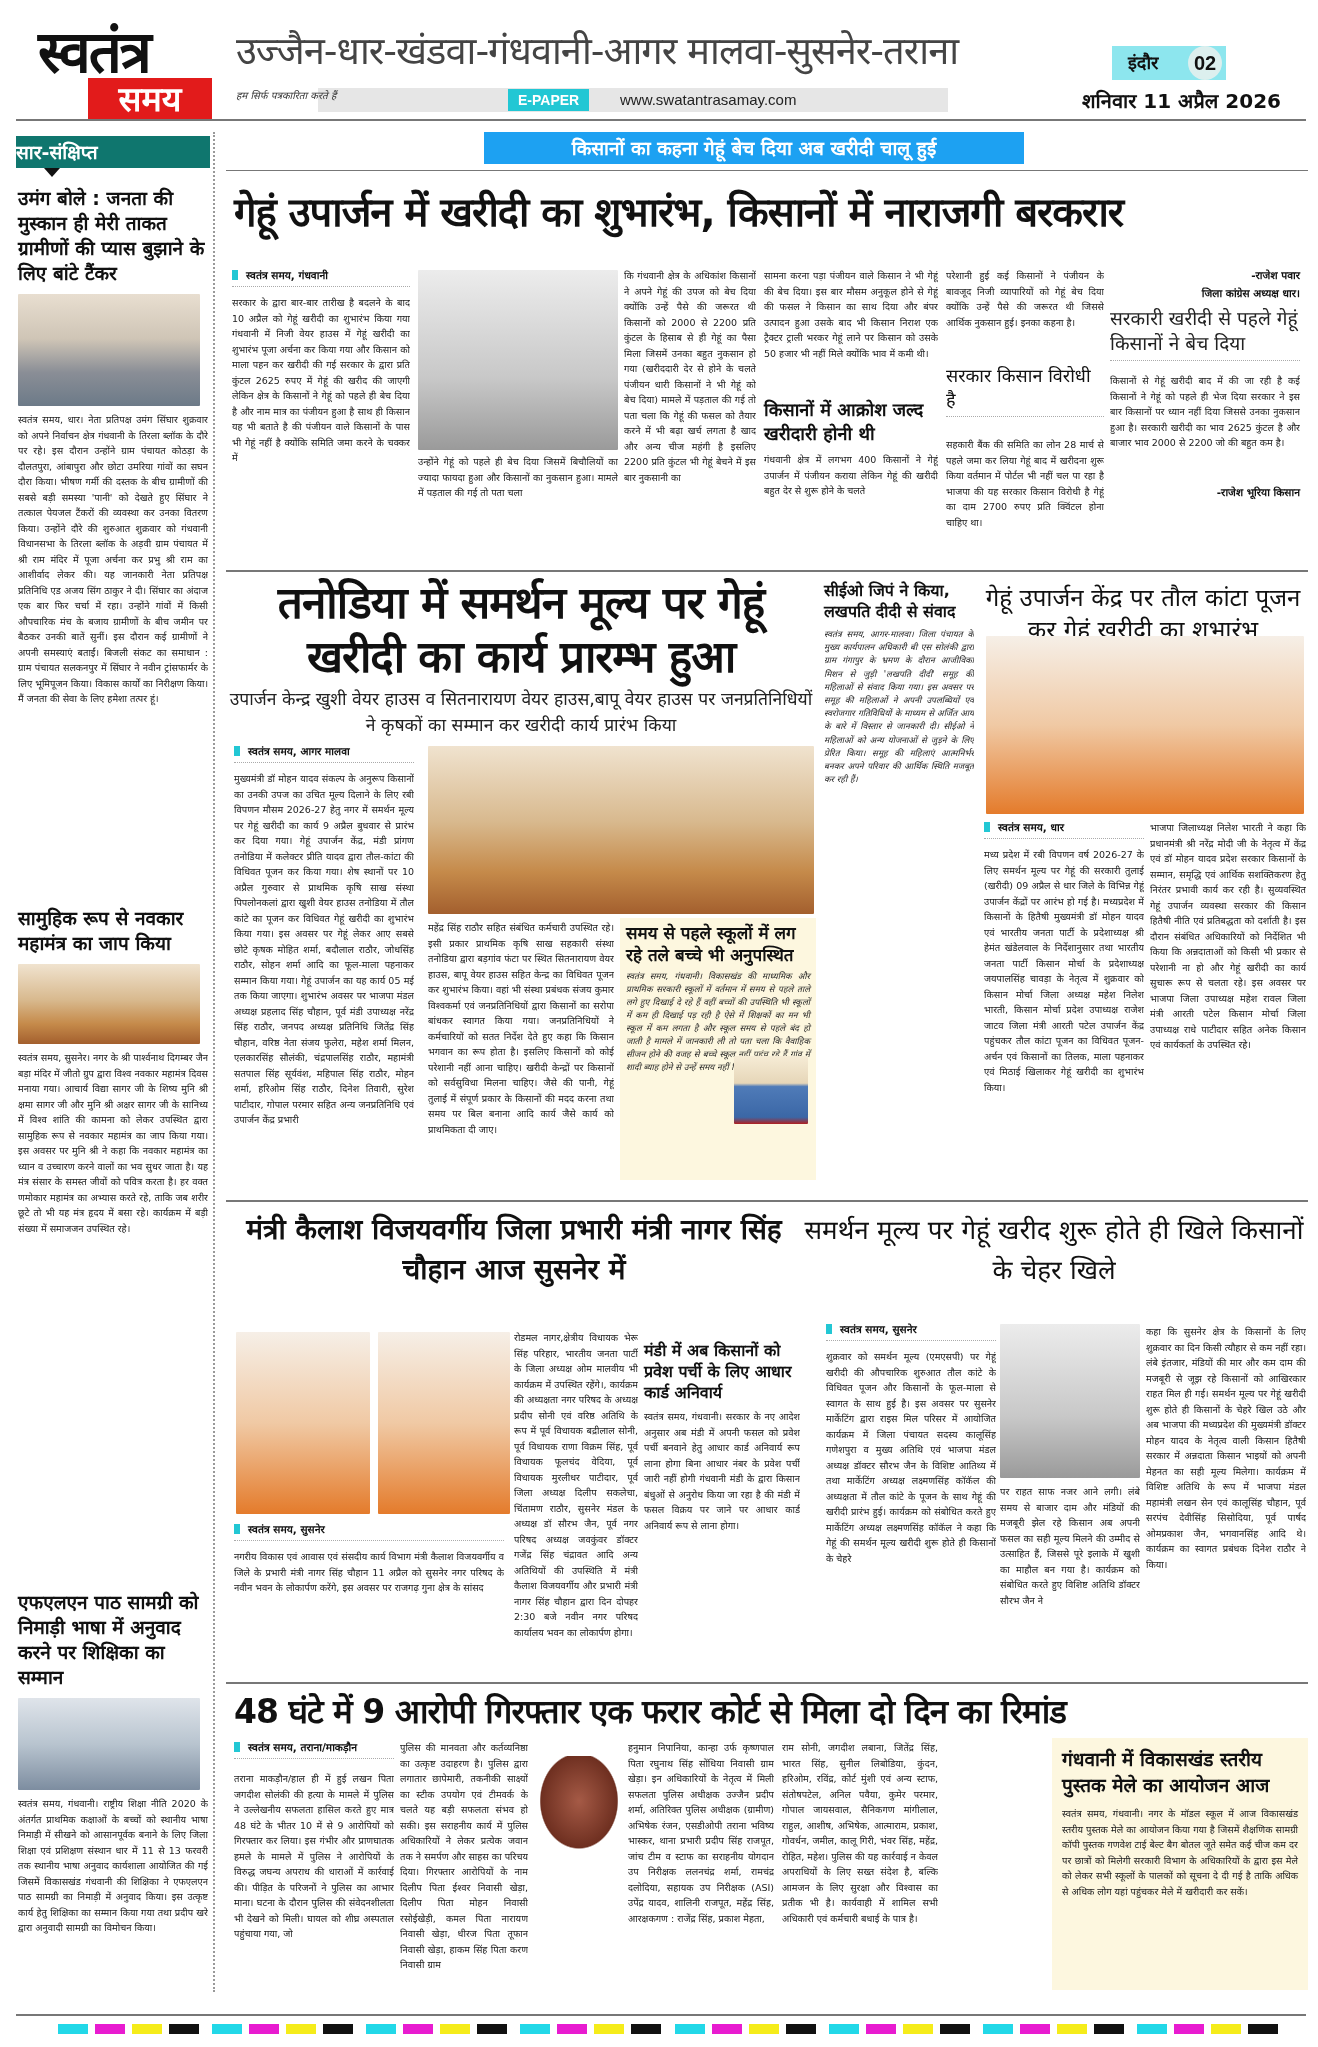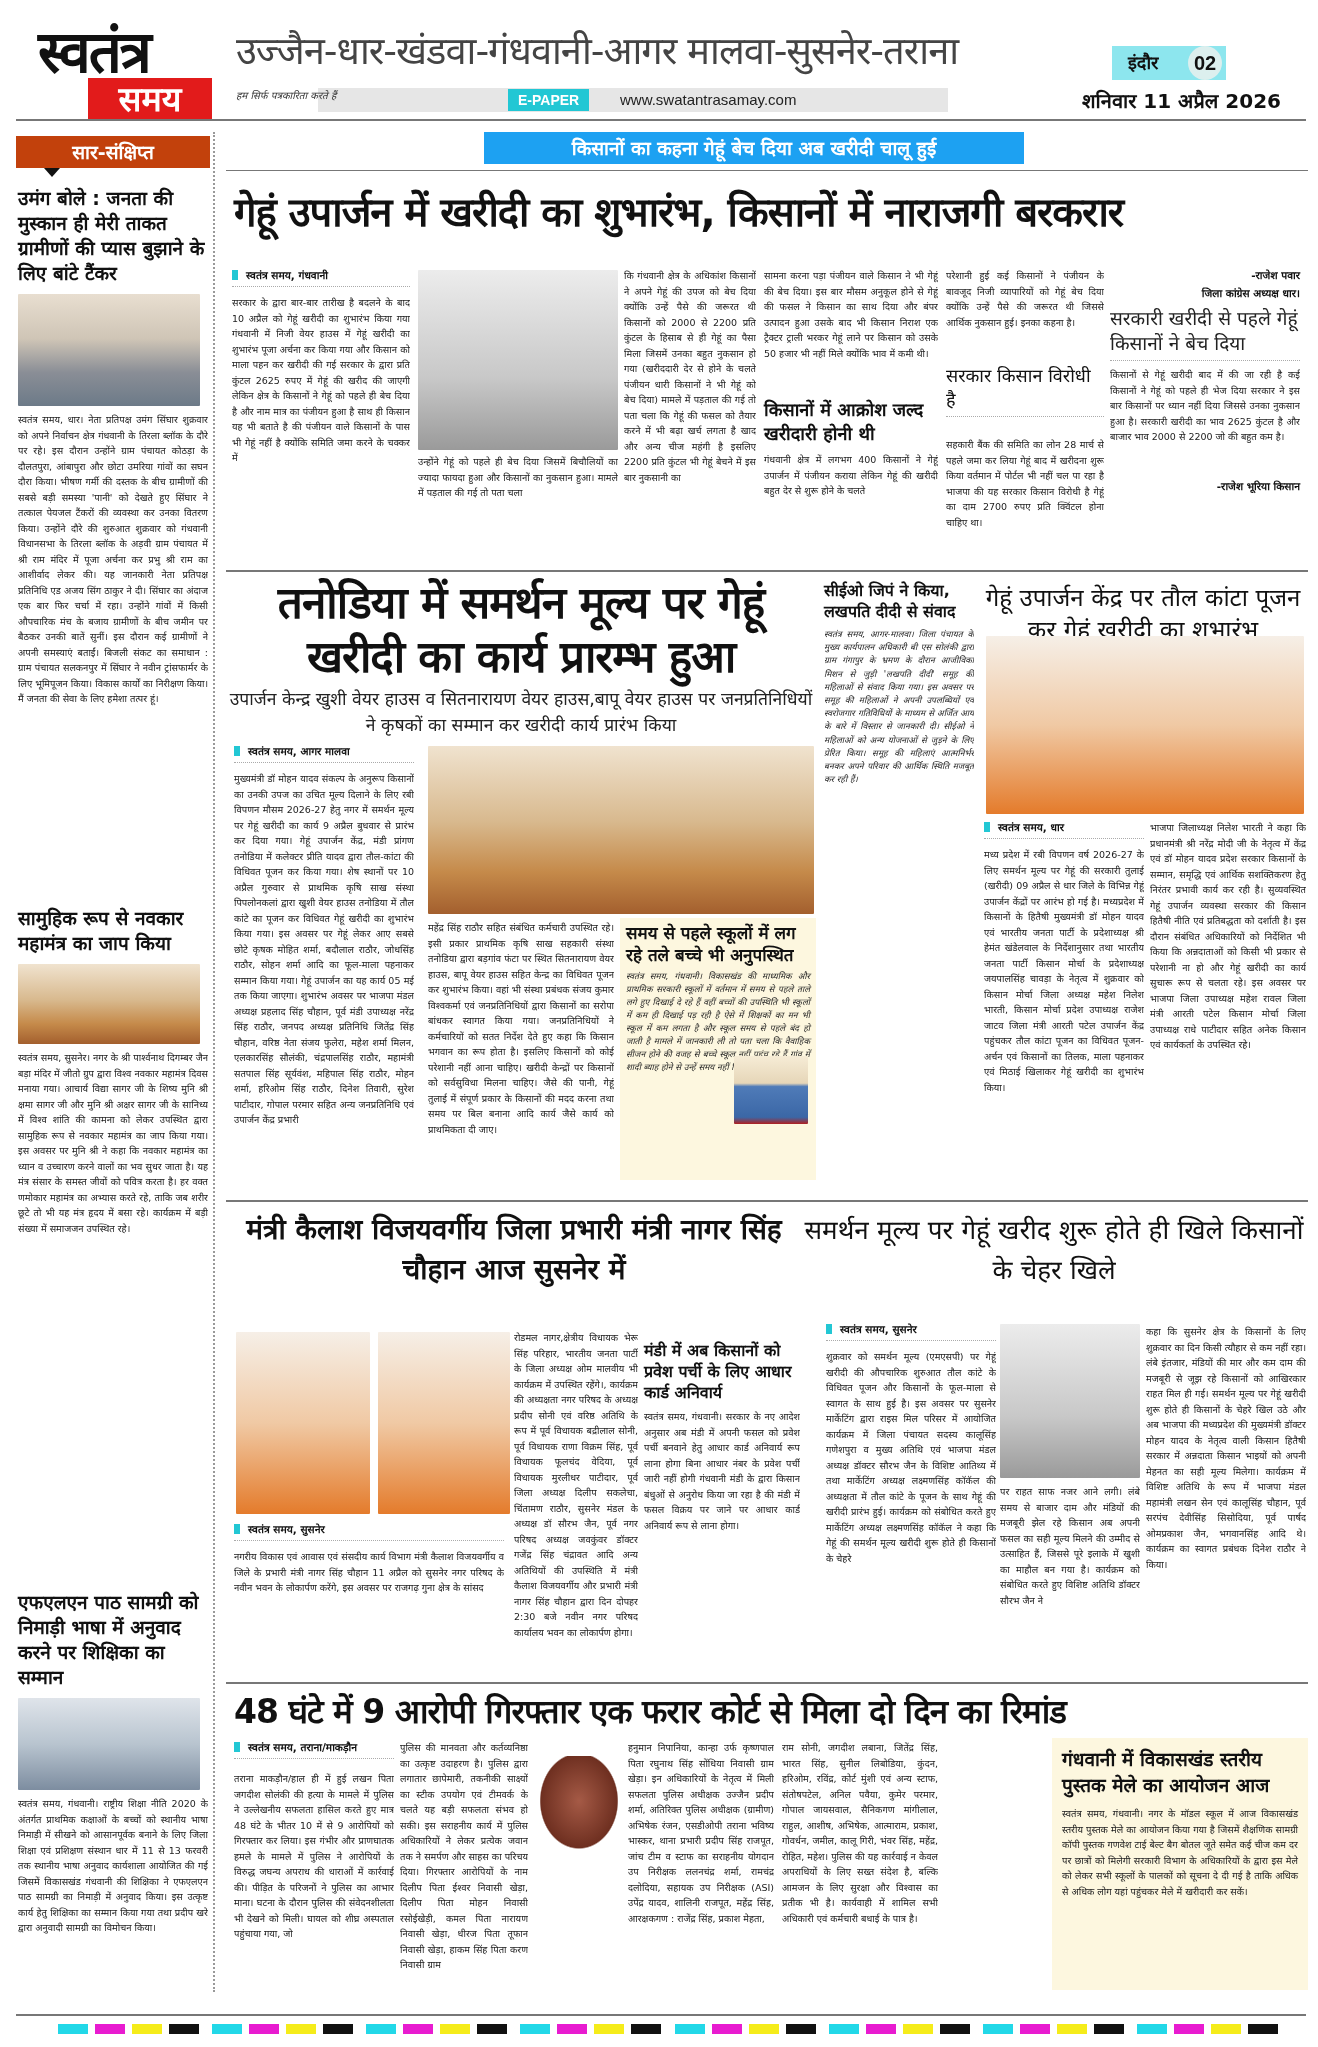--- a/index.html
+++ b/index.html
@@ -11,21 +11,21 @@
 .masthead-regions{left:236px;top:28px;font-size:38px;color:#444;line-height:46px;letter-spacing:-1px;font-family:"DejaVu Sans",sans-serif}
 .tagline{left:236px;top:88px;font-size:10px;font-style:italic;color:#333}
 .urlbar{left:318px;top:88px;width:630px;height:24px;background:#e6e6e6}
 .epaper{left:508px;top:89px;height:22px;padding:0 10px;background:#22c7d4;color:#fff;font-weight:bold;font-size:14px;line-height:22px;font-family:"Liberation Sans",sans-serif}
 .url{left:620px;top:90px;font-size:15px;color:#222;line-height:20px;font-family:"Liberation Sans",sans-serif}
 .city-box{left:1112px;top:46px;width:114px;height:34px;background:#8de6ee}
 .city{left:1128px;top:50px;font-size:18px;font-weight:bold;line-height:26px}
 .pagenum{left:1188px;top:46px;width:34px;height:34px;border-radius:50%;background:#dcefee;font-weight:bold;font-size:20px;line-height:34px;text-align:center;font-family:"Liberation Sans",sans-serif}
 .date{left:1082px;top:88px;font-size:20px;font-weight:bold;line-height:26px}
 .rule-top{left:16px;top:119px;width:1290px;height:2px;background:#777}
-.side-head{left:16px;top:136px;width:194px;height:32px;background:#c2410c;color:#fff;font-size:19px;font-weight:bold;text-align:center;line-height:32px}
+.side-head{left:16px;top:136px;width:194px;height:32px;background:#0f766e;color:#fff;font-size:19px;font-weight:bold;text-align:left;line-height:32px}
 .side-arrow{left:44px;top:168px;width:0;height:0;border-left:8px solid transparent;border-right:8px solid transparent;border-top:9px solid #111}
 .vdots{left:213px;top:132px;width:0;height:1860px;border-left:2px dotted #999}
 .h-side{font-size:19px;font-weight:bold;line-height:25px;color:#111}
 .body-txt{font-size:9.5px;line-height:15.5px;color:#222;text-align:justify;overflow:hidden}
 .photo{border-radius:1px;overflow:hidden}
 .ph-crowd{background:linear-gradient(180deg,#e8ded0 0%,#cfc5b6 40%,#8a8e96 70%,#6c7a88 100%)}
 .ph-warm{background:linear-gradient(180deg,#f0e3cf 0%,#d8b98e 45%,#c58a4a 75%,#a35f2e 100%)}
 .ph-blue{background:linear-gradient(180deg,#dfe4ea 0%,#b8c4cf 50%,#7d8da0 100%)}
 .ph-orange{background:linear-gradient(180deg,#f6efe7 0%,#f0c9a4 50%,#e47b2b 100%)}
 .ph-gray{background:linear-gradient(180deg,#ececec 0%,#c8c8c8 60%,#9a9a9a 100%)}
@@ -105,21 +105,21 @@
 </div>
 <div class="abs" style="left:946px;top:268px;width:158px">
   <div class="body-txt" style="height:84px">परेशानी हुई कई किसानों ने पंजीयन के बावजूद निजी व्यापारियों को गेहूं बेच दिया क्योंकि उन्हें पैसे की जरूरत थी जिससे आर्थिक नुकसान हुई। इनका कहना है।</div>
   <div class="h-sub dotted-under" style="margin-top:12px;font-weight:normal">सरकार किसान विरोधी है</div>
   <div class="body-txt" style="height:96px;margin-top:20px">सहकारी बैंक की समिति का लोन 28 मार्च से पहले जमा कर लिया गेहूं बाद में खरीदना शुरू किया वर्तमान में पोर्टल भी नहीं चल पा रहा है भाजपा की यह सरकार किसान विरोधी है गेहूं का दाम 2700 रुपए प्रति क्विंटल होना चाहिए था।</div>
 </div>
 <div class="abs" style="left:1110px;top:268px;width:190px">
   <div class="sig">-राजेश पवार</div>
   <div class="sig" style="margin-top:4px">जिला कांग्रेस अध्यक्ष धार।</div>
   <div class="h-quote dotted-under" style="margin-top:6px">सरकारी खरीदी से पहले गेहूं किसानों ने बेच दिया</div>
-  <div class="body-txt" style="height:112px;margin-top:6px">किसानों से गेहूं खरीदी बाद में की जा रही है कई किसानों ने गेहूं को पहले ही भेज दिया सरकार ने इस बार किसानों पर ध्यान नहीं दिया जिससे उनका नुकसान हुआ है। सरकारी खरीदी का भाव 2625 कुंटल है और बाजार भाव 2000 से 2200 जो की बहुत कम है।</div>
+  <div class="body-txt" style="height:112px;margin-top:12px">किसानों से गेहूं खरीदी बाद में की जा रही है कई किसानों ने गेहूं को पहले ही भेज दिया सरकार ने इस बार किसानों पर ध्यान नहीं दिया जिससे उनका नुकसान हुआ है। सरकारी खरीदी का भाव 2625 कुंटल है और बाजार भाव 2000 से 2200 जो की बहुत कम है।</div>
   <div class="sig">-राजेश भूरिया किसान</div>
 </div>
 <div class="abs hr" style="left:226px;top:570px;width:1082px"></div>
 
 <div class="abs h-big" style="left:224px;top:576px;width:594px">तनोडिया में समर्थन मूल्य पर गेहूं खरीदी का कार्य प्रारम्भ हुआ</div>
 <div class="abs h-deck" style="left:224px;top:686px;width:594px">उपार्जन केन्द्र खुशी वेयर हाउस व सितनारायण वेयर हाउस,बापू वेयर हाउस पर जनप्रतिनिधियों ने कृषकों का सम्मान कर खरीदी कार्य प्रारंभ किया</div>
 <div class="abs" style="left:234px;top:744px;width:180px">
   <div class="byline dotted-under">स्वतंत्र समय, आगर मालवा</div>
   <div class="body-txt" style="height:426px;margin-top:8px">मुख्यमंत्री डॉ मोहन यादव संकल्प के अनुरूप किसानों का उनकी उपज का उचित मूल्य दिलाने के लिए रबी विपणन मौसम 2026-27 हेतु नगर में समर्थन मूल्य पर गेहूं खरीदी का कार्य 9 अप्रैल बुधवार से प्रारंभ कर दिया गया। गेहूं उपार्जन केंद्र, मंडी प्रांगण तनोडिया में कलेक्टर प्रीति यादव द्वारा तौल-कांटा की विधिवत पूजन कर किया गया। शेष स्थानों पर 10 अप्रैल गुरुवार से प्राथमिक कृषि साख संस्था पिपलोनकलां द्वारा खुशी वेयर हाउस तनोडिया में तौल कांटे का पूजन कर विधिवत गेहूं खरीदी का शुभारंभ किया गया। इस अवसर पर गेहूं लेकर आए सबसे छोटे कृषक मोहित शर्मा, बदौलाल राठौर, जोधसिंह राठौर, सोहन शर्मा आदि का फूल-माला पहनाकर सम्मान किया गया। गेहूं उपार्जन का यह कार्य 05 मई तक किया जाएगा। शुभारंभ अवसर पर भाजपा मंडल अध्यक्ष प्रहलाद सिंह चौहान, पूर्व मंडी उपाध्यक्ष नरेंद्र सिंह राठौर, जनपद अध्यक्ष प्रतिनिधि जितेंद्र सिंह चौहान, वरिष्ठ नेता संजय फुलेरा, महेश शर्मा मिलन, एलकारसिंह सौलंकी, चंद्रपालसिंह राठौर, महामंत्री सतपाल सिंह सूर्यवंश, महिपाल सिंह राठौर, मोहन शर्मा, हरिओम सिंह राठौर, दिनेश तिवारी, सुरेश पाटीदार, गोपाल परमार सहित अन्य जनप्रतिनिधि एवं उपार्जन केंद्र प्रभारी</div>
 </div>

